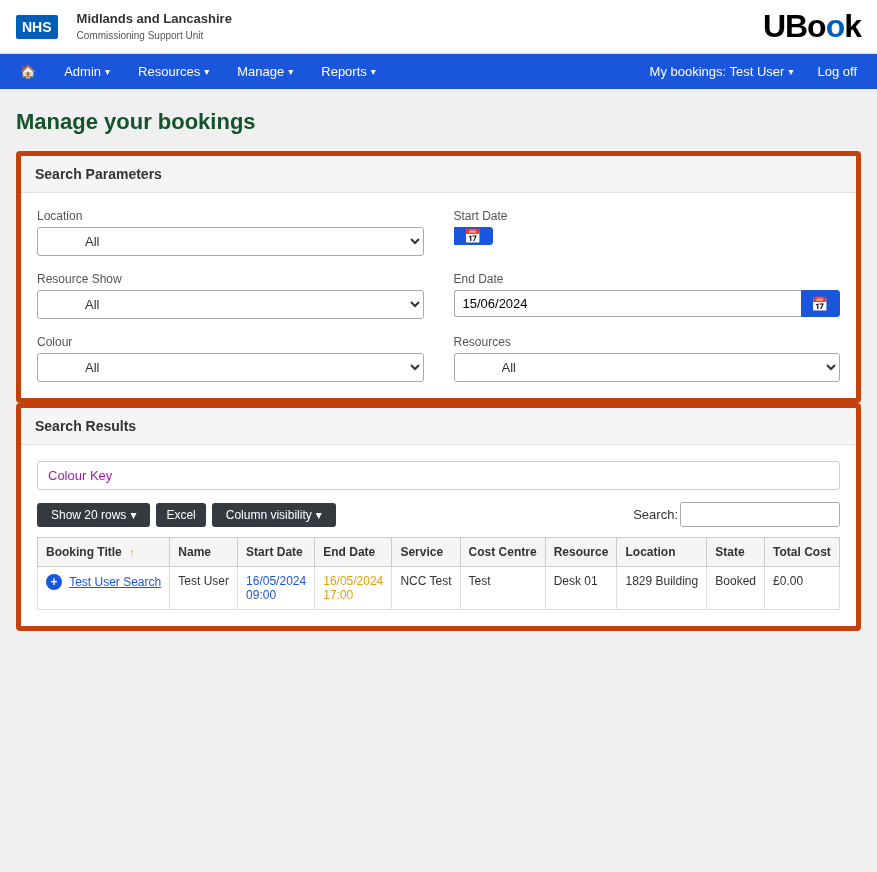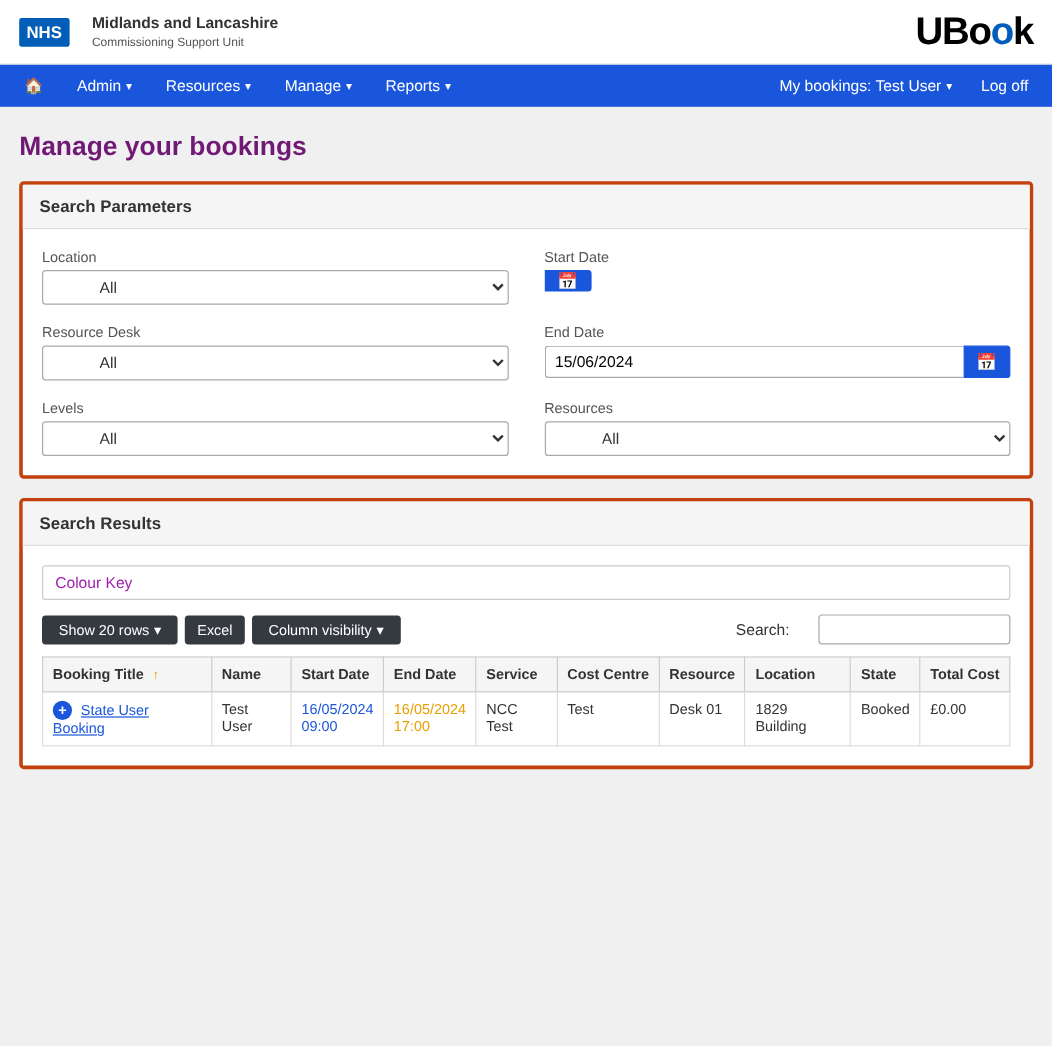--- a/index.html
+++ b/index.html
@@ -51,28 +51,27 @@
       font-size: 13px;
       cursor: pointer;
       white-space: nowrap;
     }
     .navbar .spacer { flex: 1; }
     .navbar .nav-right { display: flex; align-items: center; }
     .chevron-down { font-size: 10px; }
 
     
     .page-content { padding: 20px 16px; max-width: 877px; }
-    .page-title { font-size: 22px; font-weight: bold; margin-bottom: 16px; color: #701a75; }
+    .page-title { font-size: 22px; font-weight: bold; margin-bottom: 16px; color: #14532d; }
 
     
     .panel {
       background: #fff;
-      border: 3px solid #c2410c;
+      border: 5px solid #c2410c;
       border-radius: 4px;
-      margin-bottom: 16px;
     }
     .panel-header {
       background: #f5f5f5;
       border-bottom: 1px solid #ddd;
       padding: 10px 14px;
       font-size: 14px;
       font-weight: bold;
       color: #333;
     }
     .panel-body { padding: 16px; }
@@ -165,21 +164,21 @@
     }
     .btn-excel {
       background: #343a40;
       color: #fff;
       border: none;
       border-radius: 3px;
       padding: 5px 10px;
       font-size: 12px;
       cursor: pointer;
     }
-    .table-search { margin-left: auto; display: flex; align-items: center; gap: 24px; }
+    .table-search { margin-left: auto; display: flex; align-items: center; gap: 2px; }
     .table-search label { font-size: 13px; }
     .table-search input {
       border: 1px solid #aaa;
       border-radius: 3px;
       padding: 4px 8px;
       font-size: 13px;
       width: 160px;
     }
 
     
@@ -280,36 +279,36 @@
         </div>
 
         <div class="form-group">
           <label>Start Date</label>
           <div class="date-input-row">
             <button class="date-cal-btn">📅</button>
           </div>
         </div>
 
         <div class="form-group">
-          <label>Resource Desk</label>
+          <label>Resource Show</label>
           <select class="form-control">
             <option>All</option>
           </select>
         </div>
 
         <div class="form-group">
           <label>End Date</label>
           <div class="date-input-row">
             <input type="text" value="15/06/2024" style="">
             <button class="date-cal-btn">📅</button>
           </div>
         </div>
 
         <div class="form-group">
-          <label>Levels</label>
+          <label>Colour</label>
           <select class="form-control">
             <option>All</option>
           </select>
         </div>
 
         <div class="form-group">
           <label>Resources</label>
           <select class="form-control">
             <option>All</option>
           </select>
@@ -359,21 +358,21 @@
             <th>Resource</th>
             <th>Location</th>
             <th>State</th>
             <th>Total Cost</th>
           </tr>
         </thead>
         <tbody>
           <tr>
             <td>
               <span class="add-icon">+</span>
-              <span class="link-blue">State User Booking</span>
+              <span class="link-blue">Test User Search</span>
             </td>
             <td>Test User</td>
             <td>
               <span class="date-blue">16/05/2024</span><br>
               <span class="date-blue">09:00</span>
             </td>
             <td>
               <span class="date-orange">16/05/2024</span><br>
               <span class="date-orange">17:00</span>
             </td>

